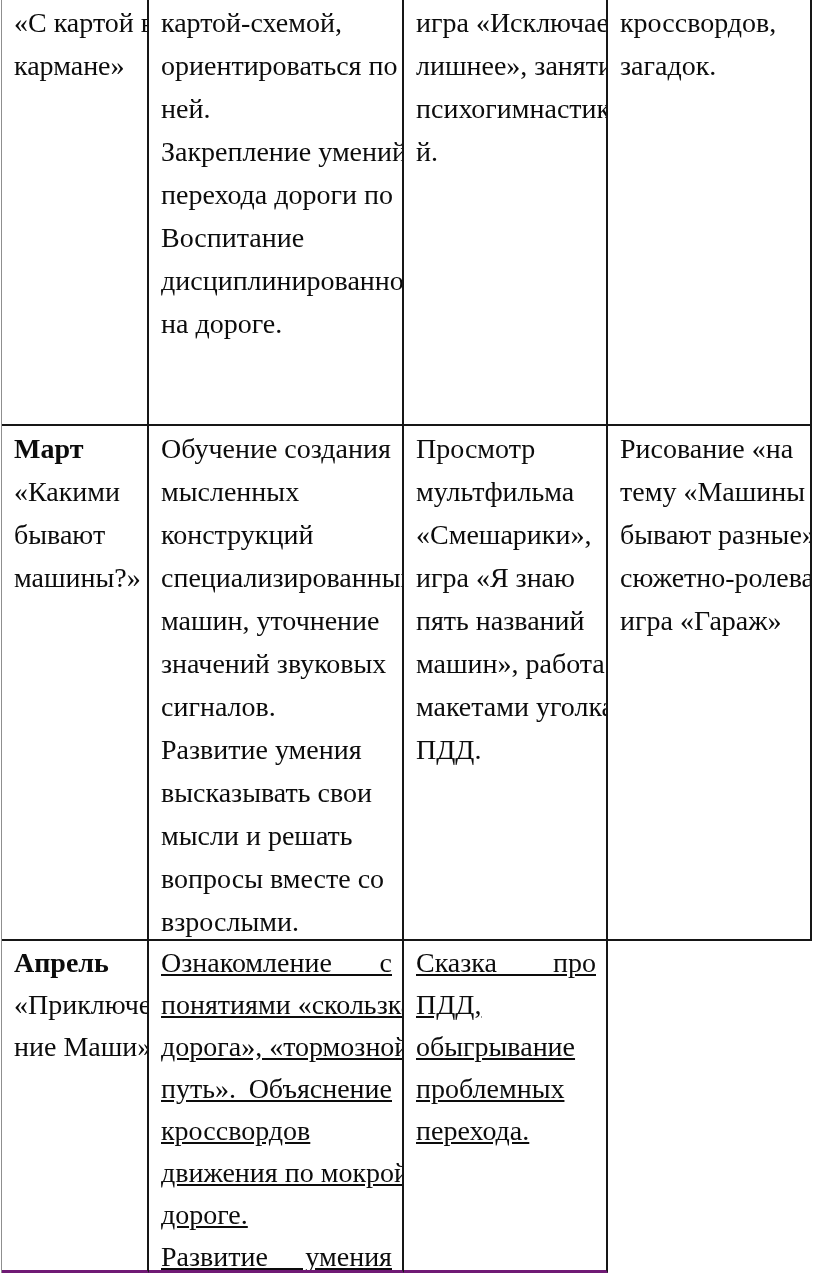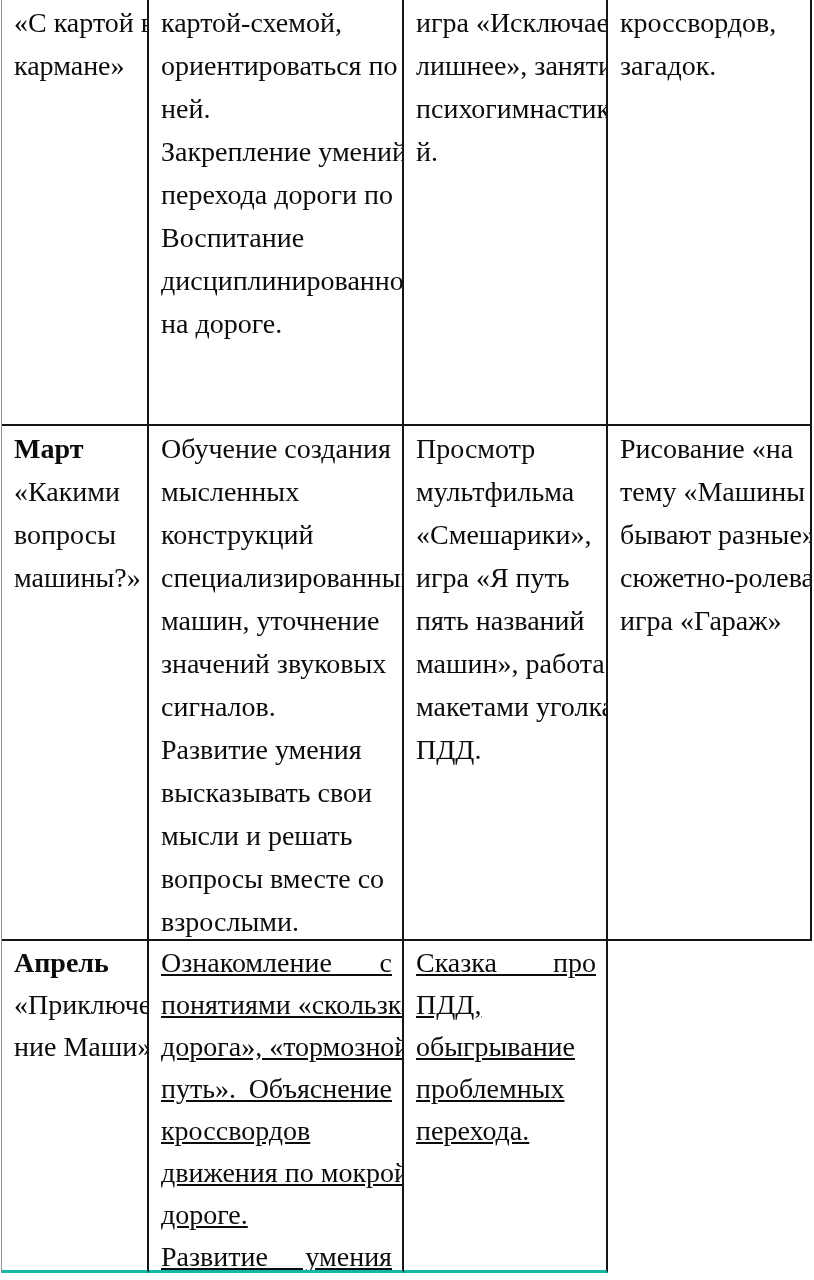--- a/index.html
+++ b/index.html
@@ -28,21 +28,21 @@
     background: #ffffff;
   }
   .cell {
     box-sizing: border-box;
     border-right: 2px solid #161616;
     border-bottom: 2px solid #161616;
     padding: 1px 10px 0 12px;
     overflow: hidden;
   }
   .cell.last-row {
-    border-bottom: 3px solid #14b8a6;
+    border-bottom: 3px solid #701a75;
   }
   .cell-title {
     font-weight: bold;
     line-height: 43px;
     white-space: nowrap;
   }
   .line {
     line-height: 43px;
     white-space: nowrap;
   }
@@ -92,21 +92,21 @@
       <div class="cell-text">
           <div class="line">кроссвордов,</div>
           <div class="line">загадок.</div>
         </div>
     </div>
 
     <div class="cell">
       <div class="cell-title">Март</div>
       <div class="cell-text">
           <div class="line">«Какими</div>
-          <div class="line">вопросы</div>
+          <div class="line">бывают</div>
           <div class="line">машины?»</div>
         </div>
     </div>
     <div class="cell">
       <div class="cell-text">
           <div class="line">Обучение создания</div>
           <div class="line">мысленных</div>
           <div class="line">конструкций</div>
           <div class="line">специализированных</div>
           <div class="line">машин, уточнение</div>
@@ -117,21 +117,21 @@
           <div class="line">мысли и решать</div>
           <div class="line">вопросы вместе со</div>
           <div class="line">взрослыми.</div>
         </div>
     </div>
     <div class="cell">
       <div class="cell-text">
           <div class="line">Просмотр</div>
           <div class="line">мультфильма</div>
           <div class="line">«Смешарики»,</div>
-          <div class="line">игра «Я путь</div>
+          <div class="line">игра «Я знаю</div>
           <div class="line">пять названий</div>
           <div class="line">машин», работа с</div>
           <div class="line">макетами уголка</div>
           <div class="line">ПДД.</div>
         </div>
     </div>
     <div class="cell">
       <div class="cell-text">
           <div class="line">Рисование «на</div>
           <div class="line">тему «Машины</div>

